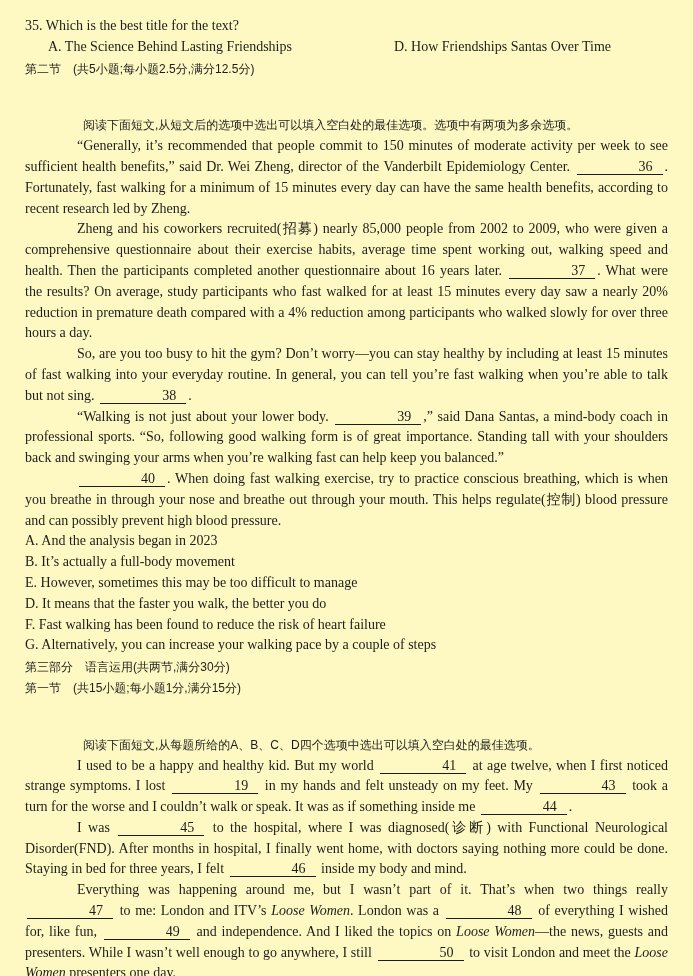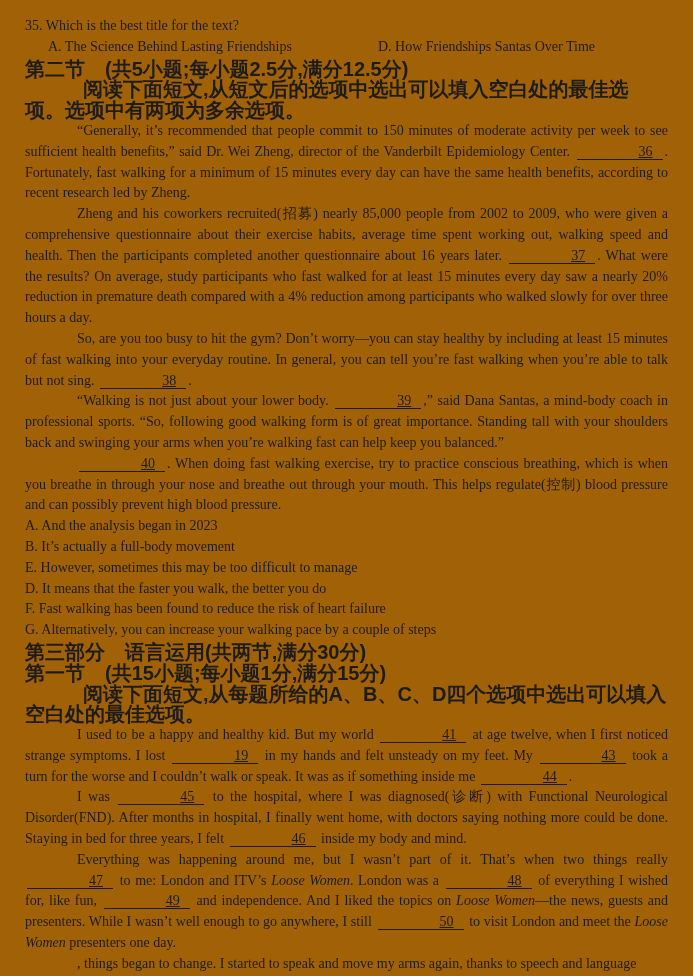--- a/index.html
+++ b/index.html
@@ -5,58 +5,58 @@
   html, body {
     margin: 0;
     padding: 0;
     background: #e9e8e4;
   }
   .page {
     position: relative;
     width: 693px;
     height: 976px;
     margin: 0 auto;
-    background: #a16207;
+    background: #fef9c3;
     box-sizing: border-box;
     padding: 16px 25px 0 25px;
     font-family: "Liberation Serif", "DejaVu Serif", serif;
     font-size: 14px;
     line-height: 20.8px;
     color: #1d1c1a;
     overflow: hidden;
   }
   .line { white-space: nowrap; }
   .q-stem { }
   .opt-grid {
     display: grid;
     grid-template-columns: 330px 1fr;
     padding-left: 23px;
+    gap: 16px;
   }
   .cn {
     font-family: "Liberation Sans", "DejaVu Sans", sans-serif;
-    font-weight: 700;
-    font-size: 20px;
+    font-weight: 400;
+    font-size: 12px;
   }
   .cn-heading { margin-top: 1px; }
-  .cn-instruction { text-indent: 58px; }
+  .cn-instruction { text-indent: 58px; margin-top: 36px; }
   .para {
     margin: 0;
     text-align: justify;
     text-indent: 52px;
   }
   .choices .line { }
   .blank {
     display: inline-block;
     min-width: 26px;
     padding: 0 10px;
     text-align: center;
     border-bottom: 1.3px solid #1d1c1a;
     line-height: 15px;
     margin: 0 2px;
-    text-decoration: underline;
   }
 </style>
 </head>
 <body>
 
 <div class="page">
 
   <div class="line q-stem">35. Which is the best title for the text?</div>
   <div class="opt-grid">
     <span class="line">A. The Science Behind Lasting Friendships</span>

